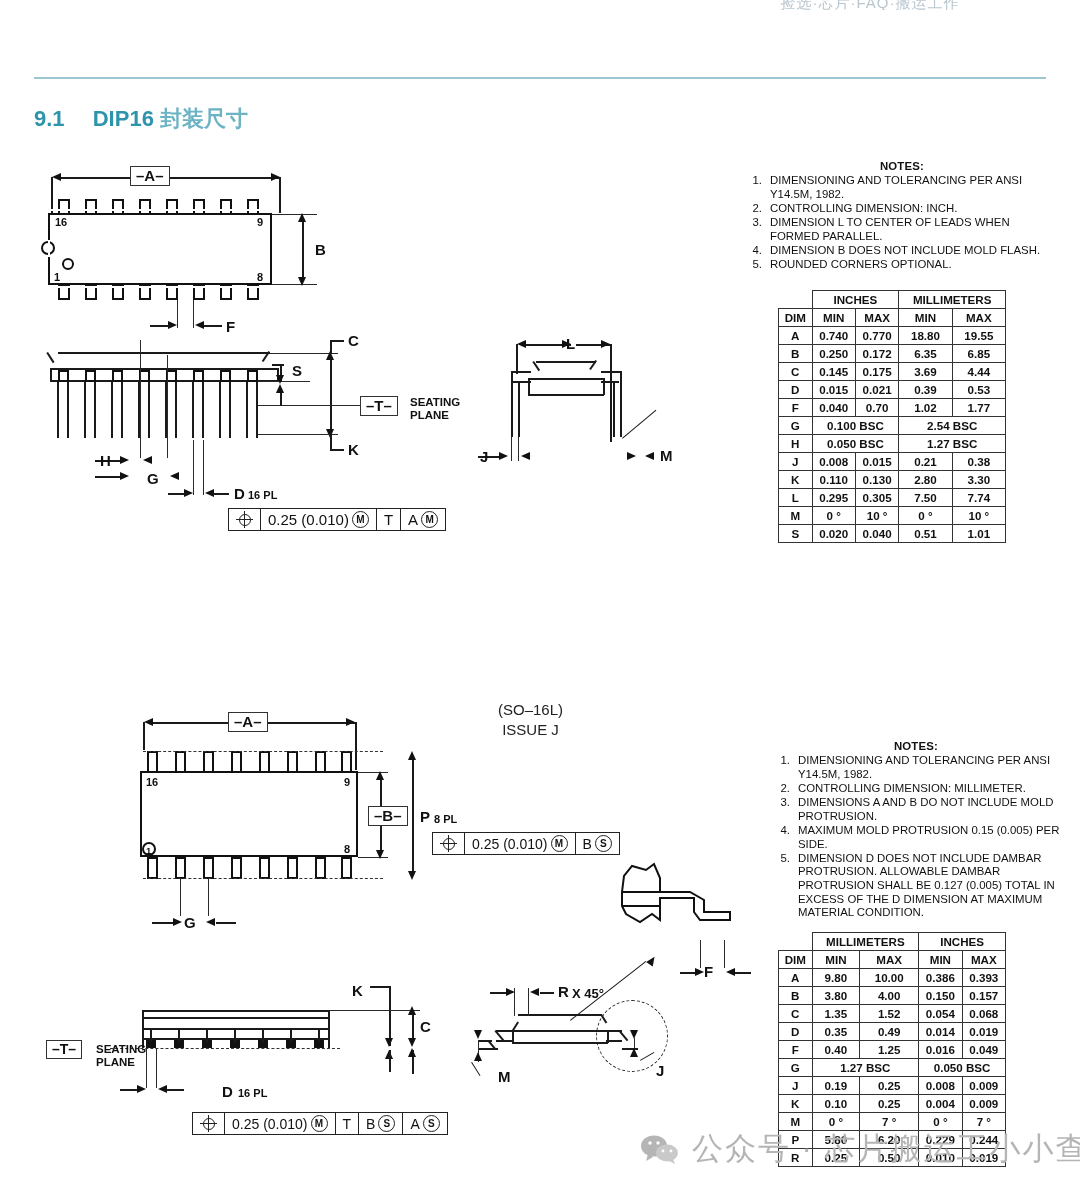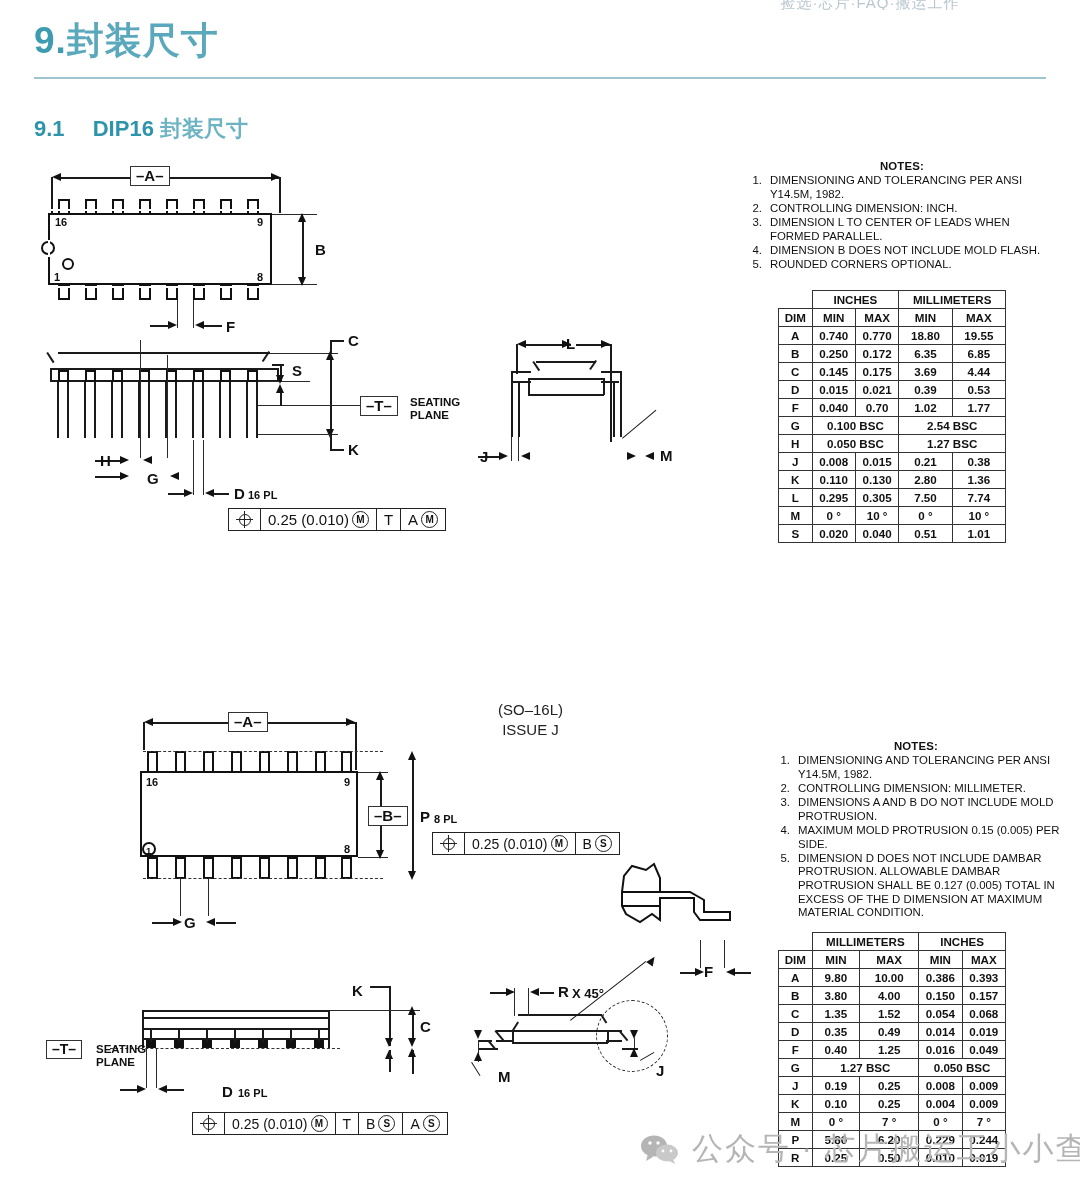--- a/index.html
+++ b/index.html
@@ -24,21 +24,21 @@
     font-size:37px;font-weight:bold;color:#3d9cb0;
     letter-spacing:1px;white-space:nowrap;
   }
   .h1 .num{color:#3d9cb0;}
   .h1 .cn{color:#5aa8bb;font-weight:bold;}
   .rule{
     position:absolute;left:34px;top:77px;width:1012px;height:2px;
     background:#9ec6d2;
   }
   .h2{
-    position:absolute;font-weight:bold;color:#2e94ab;white-space:nowrap;margin-top:10px;
+    position:absolute;font-weight:bold;color:#2e94ab;white-space:nowrap;
   }
   .h2 .lead{color:#2e94ab;}
   .h2 .cn{color:#6cb3c4;}
 
   
   .dw{position:absolute;}
   .ln{position:absolute;background:#1a1a1a;}
   .hl{height:1.6px;}
   .vl{width:1.6px;}
   .thin{background:#2a2a2a;}
@@ -132,23 +132,20 @@
   }
   .seating{position:absolute;font-size:11.5px;font-weight:bold;line-height:12.5px;color:#111;}
 </style>
 </head>
 <body>
 
 <div class="page">
 
   <div class="top-crop">捡选·芯片·FAQ·搬运工作</div>
 
-  <div class="h1">
-    <span class="num">9.</span><span class="cn">封装尺寸</span>
-  </div>
   <div class="rule"></div>
 
   <div class="h2" style="left:34px;top:104px;font-size:22px;">
     <span class="lead">9.1</span>
     <span style="display:inline-block;width:22px"></span><span class="lead">DIP16</span>
     <span class="cn">封装尺寸</span>
   </div>
 
   <div class="dw">
 
@@ -438,21 +435,21 @@
           <td>0.008</td>
           <td>0.015</td>
           <td>0.21</td>
           <td>0.38</td>
         </tr>
       <tr>
           <td class="dim">K</td>
           <td>0.110</td>
           <td>0.130</td>
           <td>2.80</td>
-          <td>1.36</td>
+          <td>3.30</td>
         </tr>
       <tr>
           <td class="dim">L</td>
           <td>0.295</td>
           <td>0.305</td>
           <td>7.50</td>
           <td>7.74</td>
         </tr>
       <tr>
           <td class="dim">M</td>

